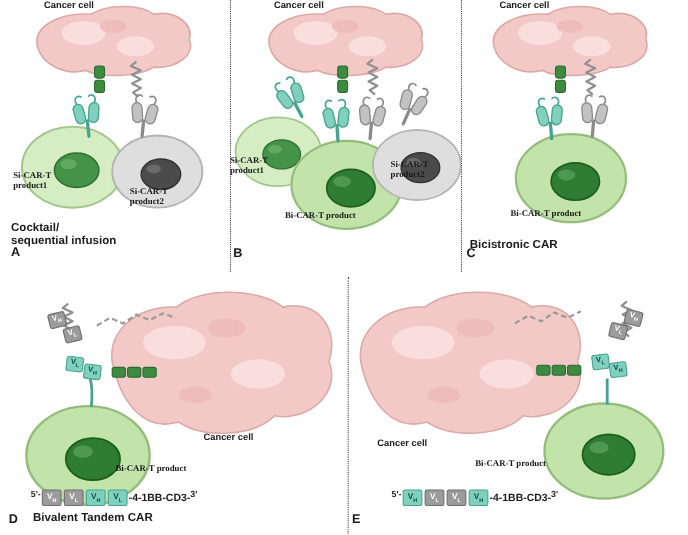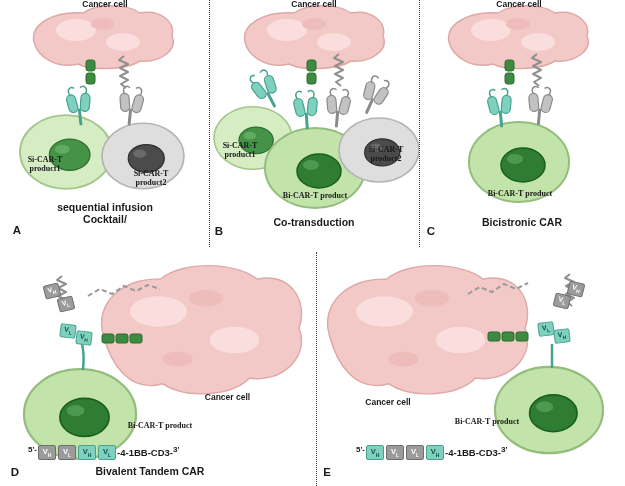--- a/index.html
+++ b/index.html
@@ -1,21 +1,21 @@
 <!DOCTYPE html>
 <html><head>
 <meta charset="utf-8">
 <style>
   html,body { margin:0; padding:0; background:#fff; }
   .figure { position:relative; width:625px; height:486px; background:#fff;
             font-family:"Liberation Sans", sans-serif; overflow:hidden; }
   .panel { position:absolute; }
   .panel svg { position:absolute; left:0; top:0; }
   .sep { position:absolute; width:0; border-left:1.5px dotted #3a3a3a; }
-  .lbl { position:absolute; font-weight:700; color:#1a1a1a; text-align:center; line-height:1.12; }
+  .lbl { position:absolute; font-weight:700; color:#1a1a1a; line-height:1.12; }
   .fs8  { font-size:8px;font-family:Liberation Serif, serif; }
   .fs85 { font-size:8.5px; }
   .cap  { font-size:10.5px; }
   .letter { font-size:11.5px; }
   .cc-body  { fill:#f3c9c7; stroke:#dca9a7; stroke-width:1.5; }
   .cc-patch { fill:#f9dedd; }
   .cc-patch2{ fill:#eebdbb; }
   .ag { fill:#3d8b40; stroke:#2a6b2d; stroke-width:1; }
   .vbox { position:absolute; width:14px; height:12px; border-radius:2.5px;
           display:flex; align-items:center; justify-content:center;
@@ -82,22 +82,22 @@
       <use href="#coil" x="118" y="56"></use>
       <use href="#tcell" transform="translate(66,152) scale(0.92)" style="--body:#d6edc4;--bstroke:#a3c68c;--nuc:#459347;--nstroke:#2f6f31;--nhl:#7cc47e"></use>
       <use href="#tcell" transform="translate(143,156) scale(0.82)" style="--body:#dedede;--bstroke:#b3b3b3;--nuc:#4b4b4b;--nstroke:#303030;--nhl:#8a8a8a"></use>
       <use href="#car" transform="translate(64,86) rotate(-6 15 20)" style="--cb:#7fd0bf;--cd:#46a38d"></use>
       <use href="#car" transform="translate(116,86) rotate(6 15 20)" style="--cb:#c2c2c2;--cd:#8a8a8a"></use>
     </svg>
     <div class="lbl fs85" style="left:40px;top:0;width:130px">Cancer cell</div>
     <div class="lbl fs8" style="left:12px;top:156px;width:66px">Si-CAR-T product1</div>
     <div class="lbl fs8" style="left:118px;top:170px;width:66px">Si-CAR-T product2</div>
     <div class="lbl cap" style="left:10px;top:202px;width:190px">
+      <span style="display:block">Cocktail/</span>
       <span style="display:block">sequential infusion</span>
-      <span style="display:block">Cocktail/</span>
     </div>
     <div class="lbl letter" style="left:10px;top:224px;width:14px">A</div>
   </div>
 
   <div class="panel" style="left:209px;top:0;width:210px;height:252px">
     <svg width="210" height="250" viewBox="0 0 210 250">
       <use href="#blob-top" x="30" y="6"></use>
       <use href="#antigen2" x="96" y="60"></use>
       <use href="#coil" x="124" y="54"></use>
       <use href="#tcell" transform="translate(44,138) scale(0.78)" style="--body:#d6edc4;--bstroke:#a3c68c;--nuc:#459347;--nstroke:#2f6f31;--nhl:#7cc47e"></use>
@@ -105,21 +105,20 @@
       <use href="#tcell" transform="translate(170,150) scale(0.8)" style="--body:#dedede;--bstroke:#b3b3b3;--nuc:#4b4b4b;--nstroke:#303030;--nhl:#8a8a8a"></use>
       <use href="#car" transform="translate(42,70) rotate(-28 15 20)" style="--cb:#7fd0bf;--cd:#46a38d"></use>
       <use href="#car" transform="translate(82,90) rotate(-4 15 20)" style="--cb:#7fd0bf;--cd:#46a38d"></use>
       <use href="#car" transform="translate(114,88) rotate(5 15 20)" style="--cb:#c2c2c2;--cd:#8a8a8a"></use>
       <use href="#car" transform="translate(150,76) rotate(24 15 20)" style="--cb:#c2c2c2;--cd:#8a8a8a"></use>
     </svg>
     <div class="lbl fs85" style="left:40px;top:0;width:130px">Cancer cell</div>
     <div class="lbl fs8" style="left:0;top:142px;width:62px">Si-CAR-T product1</div>
     <div class="lbl fs8" style="left:146px;top:146px;width:62px">Si-CAR-T product2</div>
     <div class="lbl fs8" style="left:50px;top:192px;width:112px">Bi-CAR-T product</div>
-    <div class="lbl cap" style="left:10px;top:217px;width:190px">Co-transduction</div>
     <div class="lbl letter" style="left:3px;top:225px;width:14px">B</div>
   </div>
 
   <div class="panel" style="left:419px;top:0;width:206px;height:252px">
     <svg width="206" height="250" viewBox="0 0 206 250">
       <use href="#blob-top" x="24" y="6"></use>
       <use href="#antigen2" x="84" y="60"></use>
       <use href="#coil" x="112" y="54"></use>
       <use href="#tcell" transform="translate(100,162) scale(1.0)" style="--body:#c2e4ab;--bstroke:#94bd7c;--nuc:#2e7d32;--nstroke:#1b5e20;--nhl:#6db571"></use>
       <use href="#car" transform="translate(66,88) rotate(-5 15 20)" style="--cb:#7fd0bf;--cd:#46a38d"></use>
@@ -168,21 +167,21 @@
         </span>
       <span class="cbox teal">
           <span class="vtxt"><span>V</span><sub>H</sub></span>
         </span>
       <span class="cbox teal">
           <span class="vtxt"><span>V</span><sub>L</sub></span>
         </span>
       <span class="ctail">-4-1BB-CD3-</span>
       <span class="prime">3'</span>
     </div>
-    <div class="lbl cap" style="left:20px;top:214px;width:260px">Bivalent Tandem CAR</div>
+    <div class="lbl cap" style="left:30px;top:214px;width:260px">Bivalent Tandem CAR</div>
     <div class="lbl letter" style="left:8px;top:214px;width:14px">D</div>
   </div>
 
   <div class="panel" style="left:316px;top:252px;width:309px;height:234px">
     <svg width="309" height="234" viewBox="0 0 309 234">
       <use href="#blob-big" transform="translate(2,12) scale(0.95)"></use>
       <use href="#tcell" transform="translate(233,158) scale(1.08)" style="--body:#c2e4ab;--bstroke:#94bd7c;--nuc:#2e7d32;--nstroke:#1b5e20;--nhl:#6db571"></use>
       <g transform="translate(172,80)">
         <rect class="ag" x="0" y="0" width="12" height="9" rx="2"></rect>
         <rect class="ag" x="14" y="0" width="12" height="9" rx="2"></rect>

